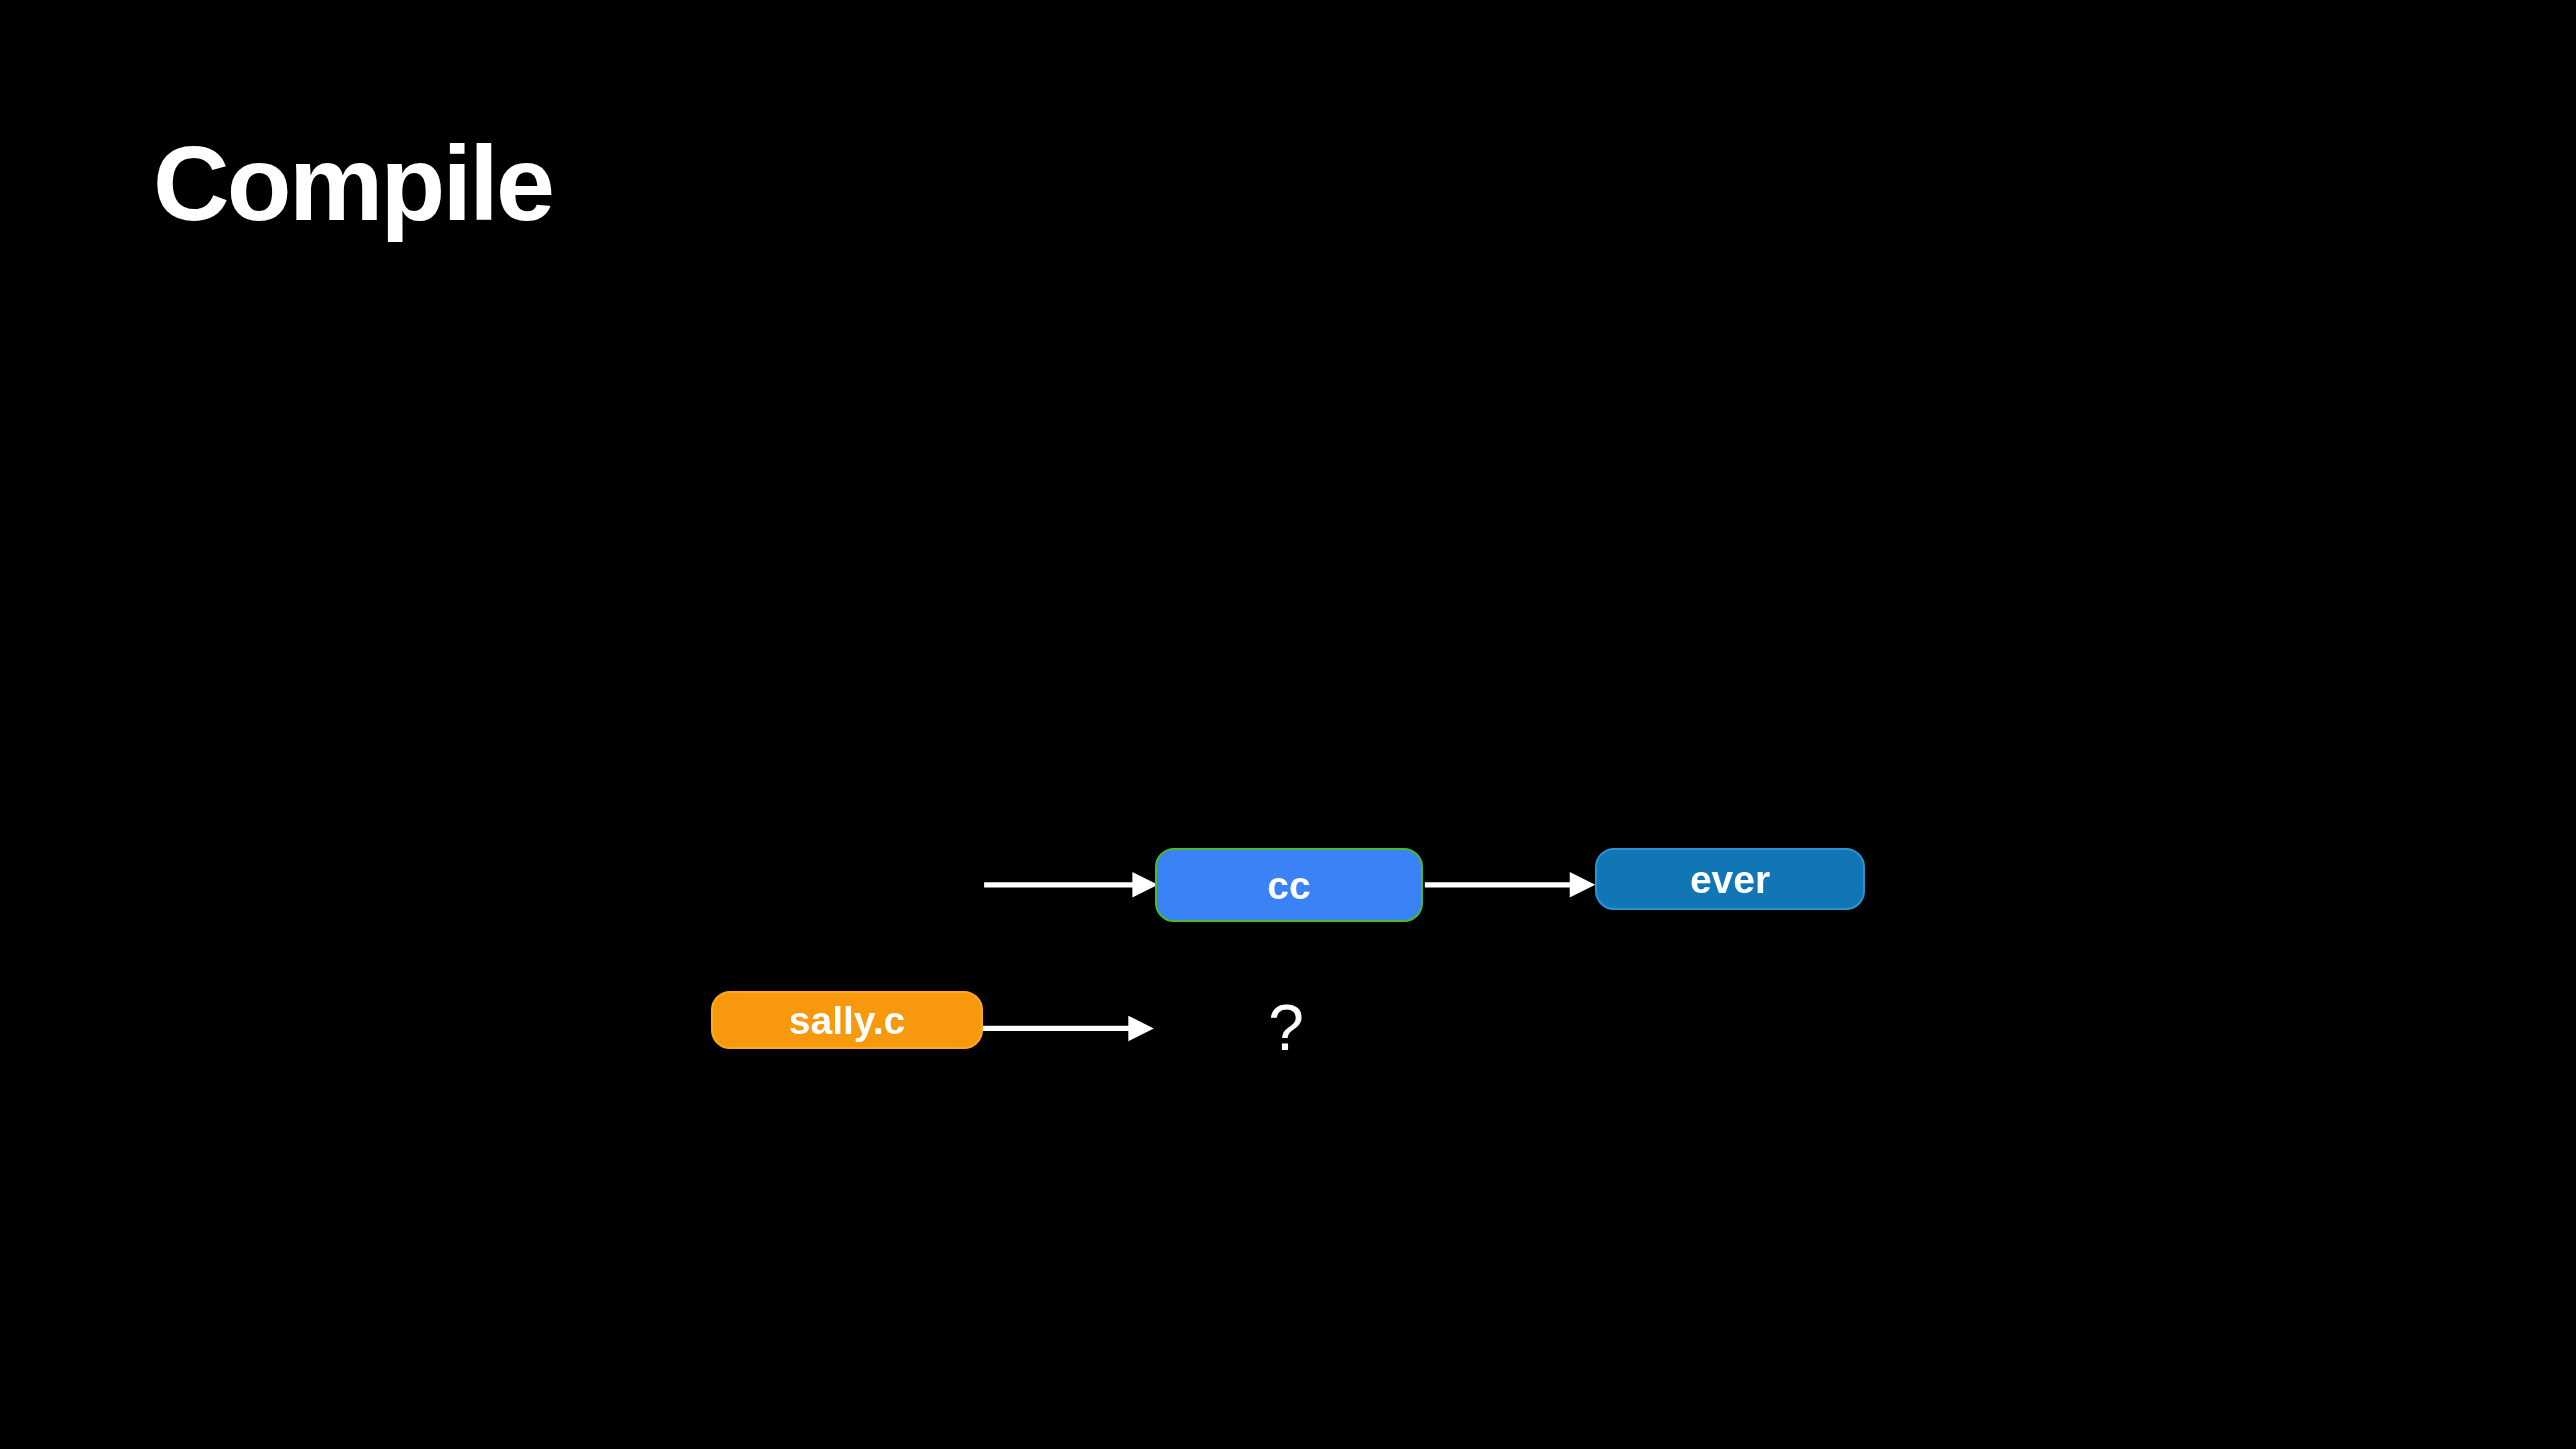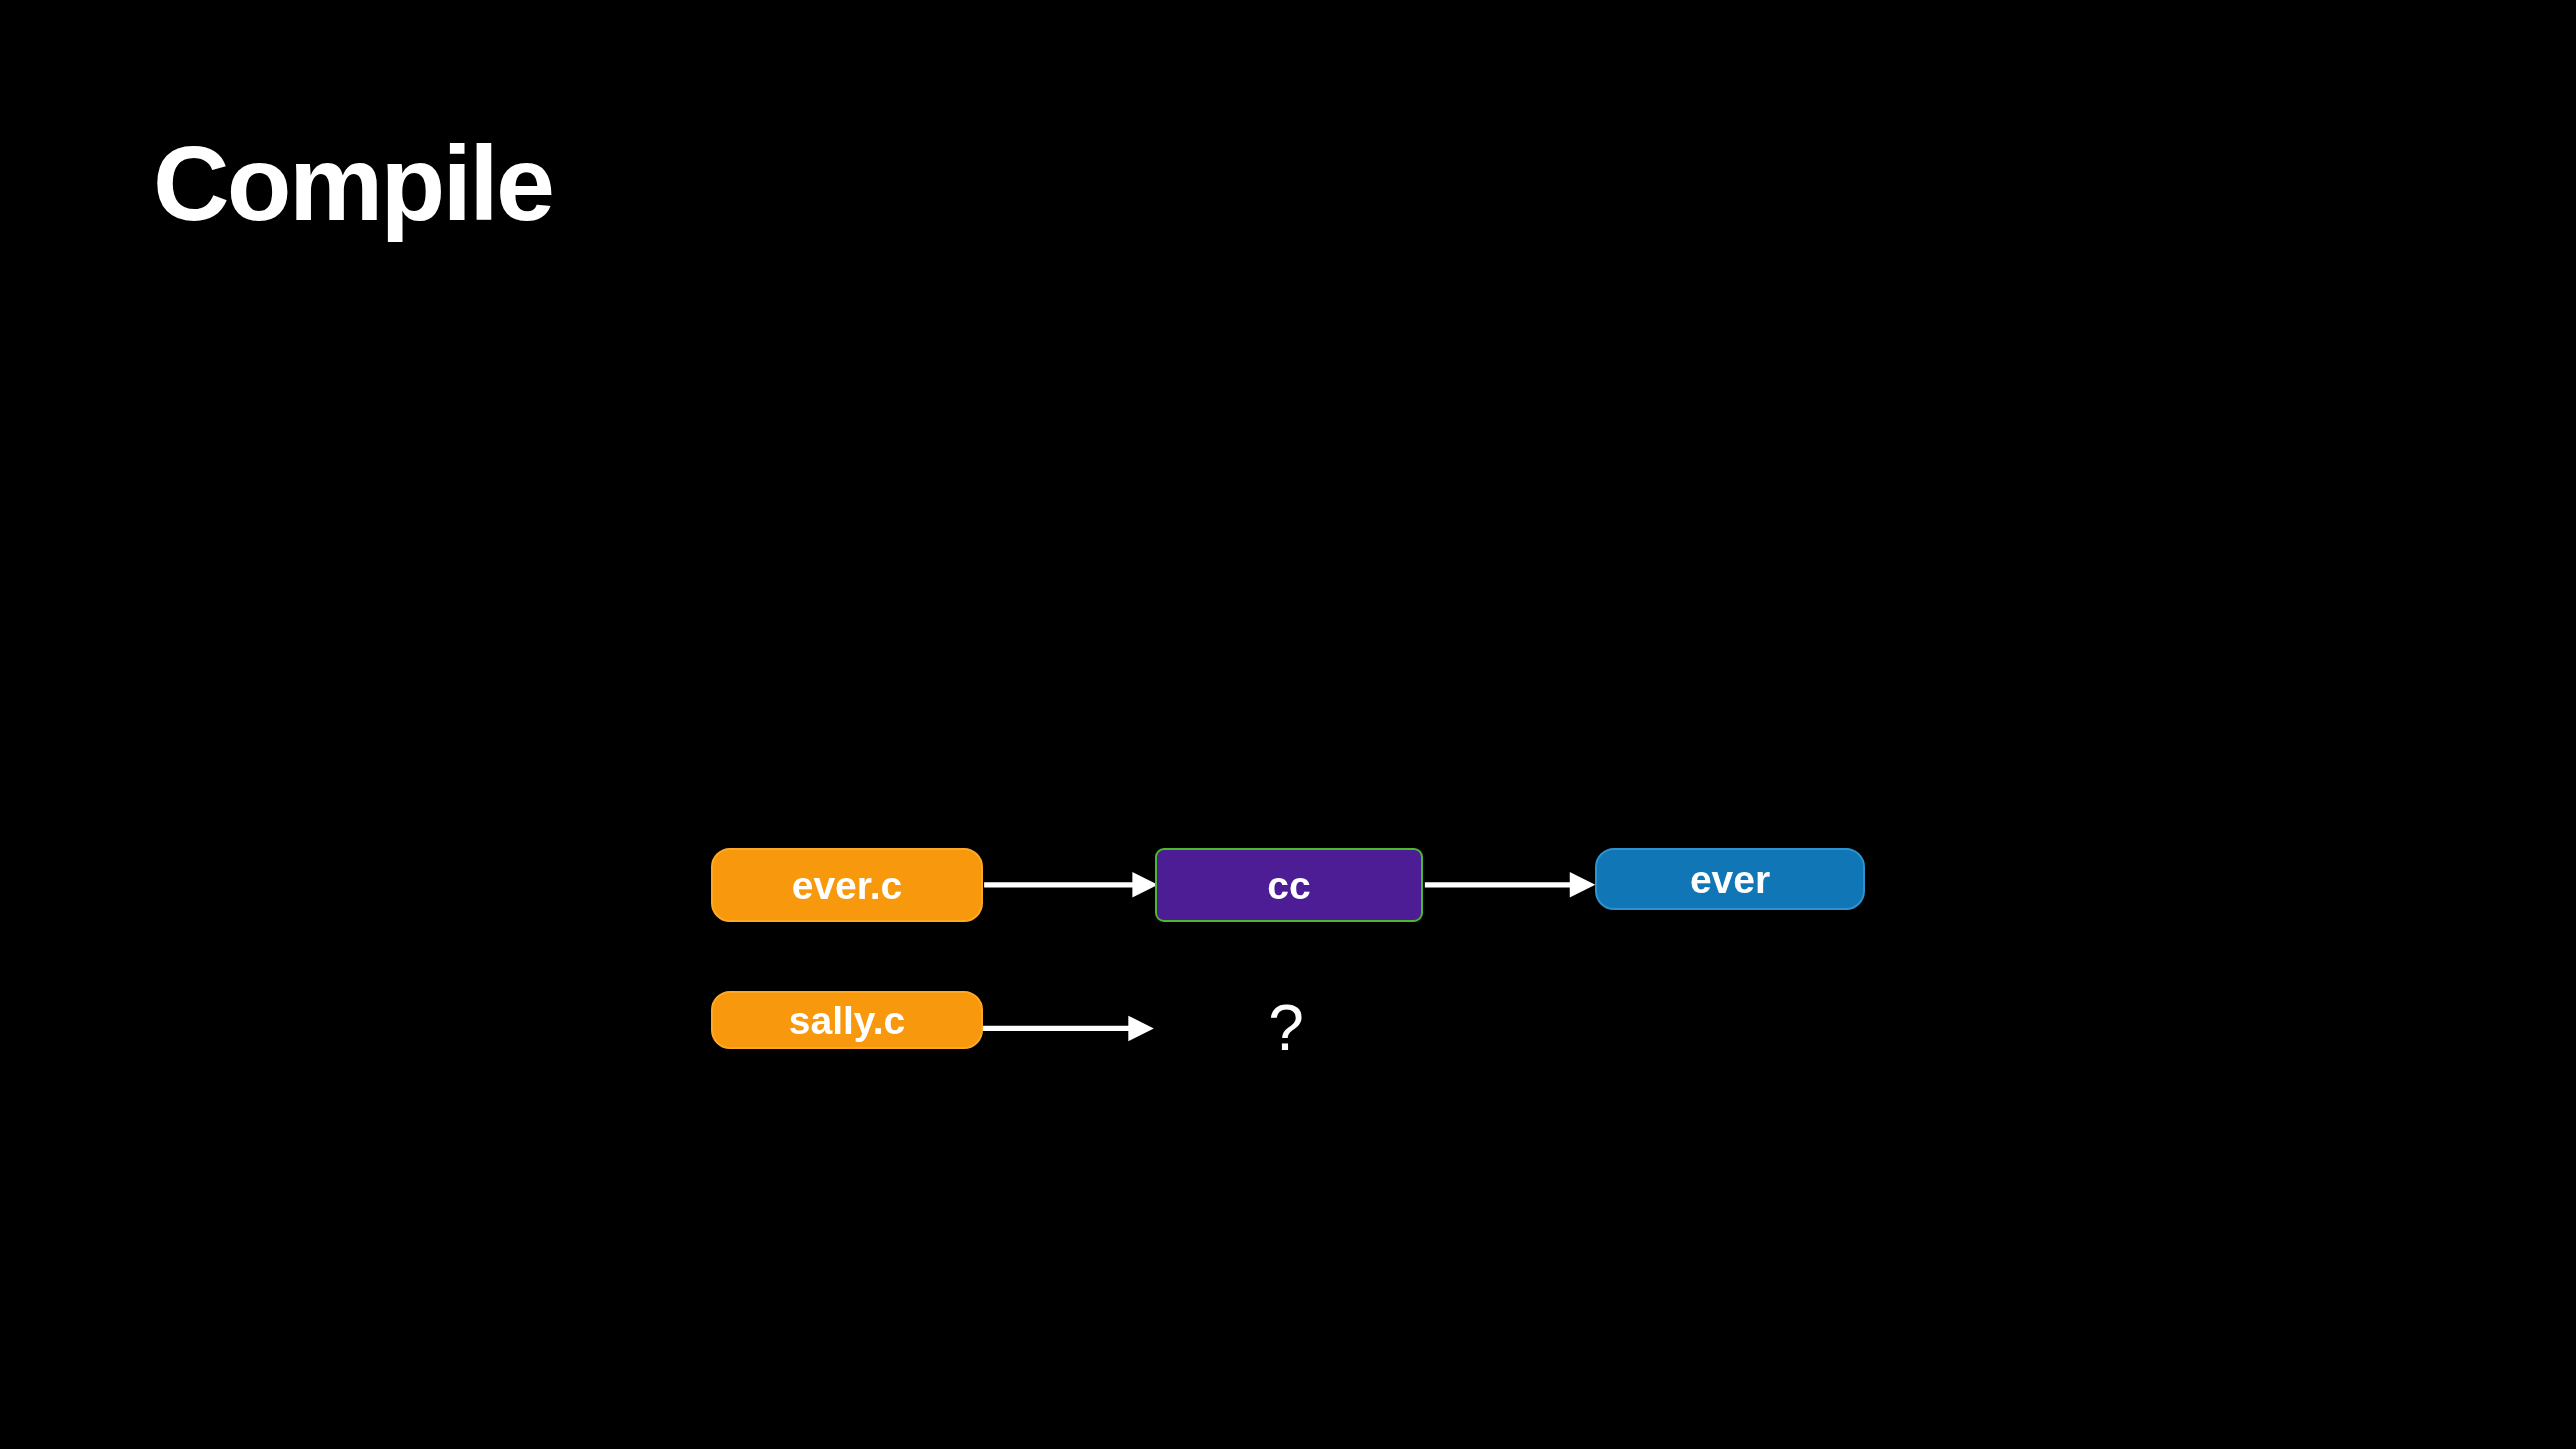--- a/index.html
+++ b/index.html
@@ -88,25 +88,22 @@
     <g>
       <line class="arrow-line" x1="2124" y1="1319" x2="2342" y2="1319" stroke="#FFFFFF"></line>
       <polygon points="2340,1300 2378,1319 2340,1338" fill="#FFFFFF"></polygon>
     </g>
     <g>
       <line class="arrow-line" x1="1464" y1="1533" x2="1684" y2="1533" stroke="#FFFFFF"></line>
       <polygon points="1682,1514 1720,1533 1682,1552" fill="#FFFFFF"></polygon>
     </g>
   </svg>
 
-  <div class="node node-ever-c" style="background: rgb(248, 152, 13); border-color: rgb(255, 168, 38);">
-    <span class="node-label" style="color: rgb(255, 255, 255);">ever.c</span>
-  </div>
 
-  <div class="node node-cc" style="background: #4c1d95; border-color: rgb(76, 185, 44); border-radius: 9px;">
+  <div class="node node-cc" style="background: #3b82f6; border-color: rgb(76, 185, 44);">
     <span class="node-label" style="color: rgb(255, 255, 255);">cc</span>
   </div>
 
   <div class="node node-ever" style="background: rgb(16, 118, 181); border-color: rgb(45, 147, 207);">
     <span class="node-label" style="color: rgb(255, 255, 255);">ever</span>
   </div>
 
   <div class="node node-sally-c" style="background: rgb(248, 152, 13); border-color: rgb(255, 168, 38);">
     <span class="node-label" style="color: rgb(255, 255, 255);">sally.c</span>
   </div>

